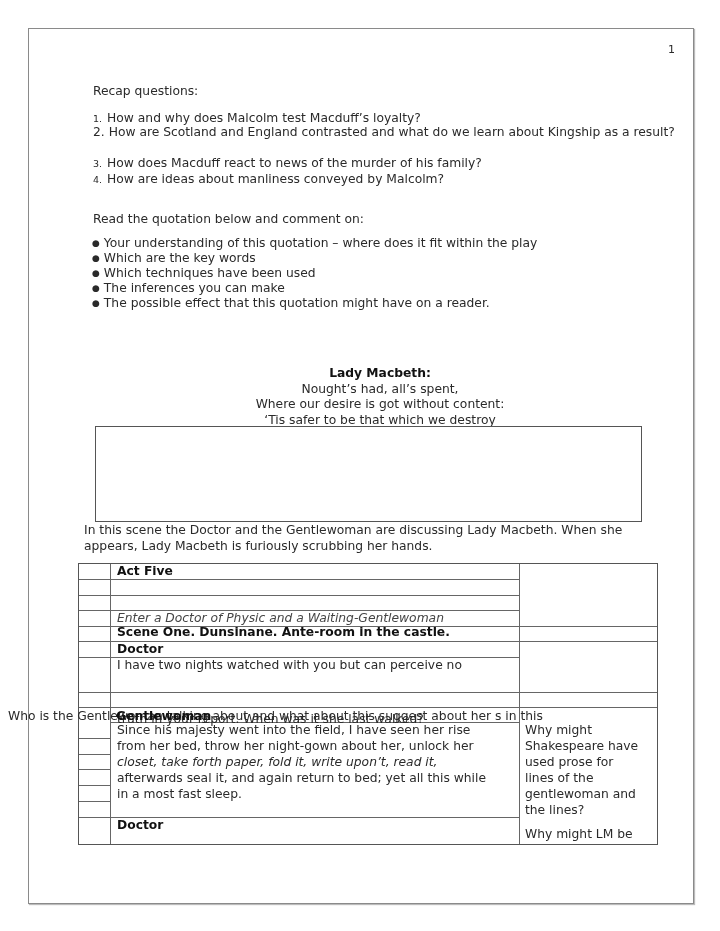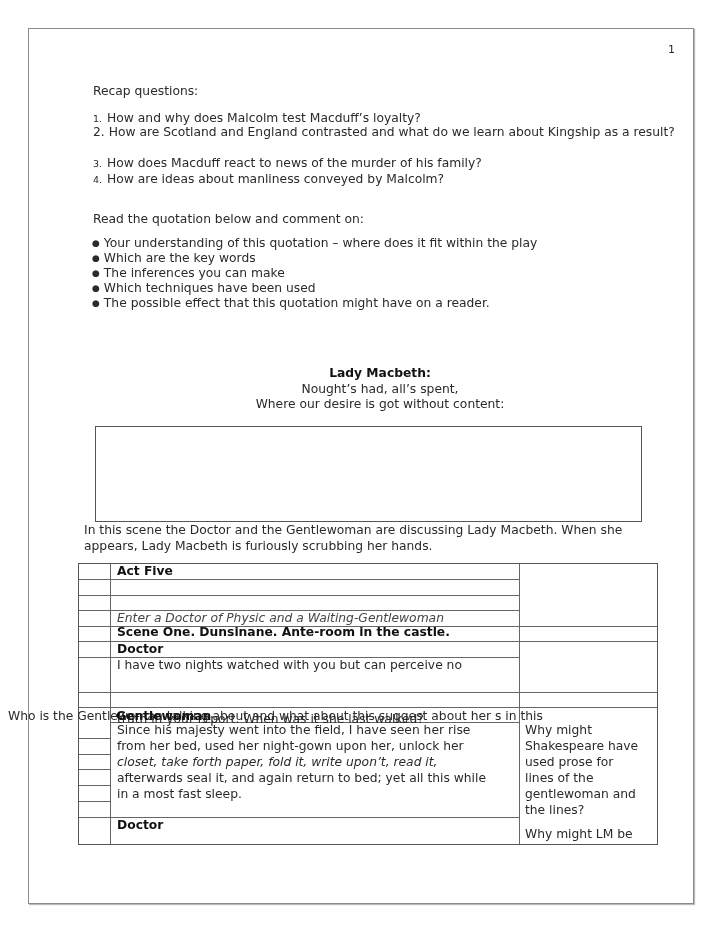--- a/index.html
+++ b/index.html
@@ -49,29 +49,30 @@
 </div>
 <div class="abs t12 q" style="top:172px">
   <span class="num">4.</span><span>How are ideas about manliness conveyed by Malcolm?</span>
 </div>
 
 <div class="abs t12 read-title">Read the quotation below and comment on:</div>
 
 <div class="abs t12 bullets">
   <div><span class="dot">●</span><span>Your understanding of this quotation – where does it fit within the play</span></div>
   <div><span class="dot">●</span><span>Which are the key words</span></div>
+  <div><span class="dot">●</span><span>Which techniques have been used</span></div>
   <div><span class="dot">●</span><span>The inferences you can make</span></div>
-  <div><span class="dot">●</span><span>Which techniques have been used</span></div>
   <div><span class="dot">●</span><span>The possible effect that this quotation might have on a reader.</span></div>
 </div>
 
 <div class="abs t12 quote">
   <div class="speaker">Lady Macbeth:</div>
   <div>Nought’s had, all’s spent,</div>
   <div>Where our desire is got without content:</div>
+  <div>‘Tis safer to be that which we destroy</div>
 </div>
 
 <div class="abs answer-box"></div>
 
 <div class="abs t12 intro">In this scene the Doctor and the Gentlewoman are discussing Lady Macbeth.  When she appears, Lady Macbeth is furiously scrubbing her hands.</div>
 
 <div class="abs script">
 
   <div class="vline" style="left:31px; top:0; height:280px;"></div>
   <div class="vline" style="left:440px; top:0; height:280px;"></div>
@@ -93,21 +94,21 @@
   <div class="hline" style="left:0; top:253px; width:441px;"></div>
 
   <div class="cell bold" style="left:38px; top:0px;">Act Five</div>
   <div class="cell bold" style="left:38px; top:16px;margin-top:45px;">Scene One. Dunsinane.  Ante-room in the castle.</div>
   <div class="cell ital" style="left:38px; top:47px;">Enter a Doctor of Physic and a Waiting-Gentlewoman</div>
   <div class="cell bold" style="left:38px; top:78px;">Doctor</div>
   <div class="cell" style="left:38px; top:94px;">I have two nights watched with you but can perceive no</div>
   <div class="cell" style="left:38px; top:110px;margin-top:38px;">truth in your report.  When was it she last walked?</div>
   <div class="cell bold" style="left:38px; top:144px; color:transparent;">Gentlewoman</div>
   <div class="cell" style="left:38px; top:159px;">Since his majesty went into the field, I have seen her rise</div>
-  <div class="cell" style="left:38px; top:175px;">from her bed, used her night-gown upon her, unlock her</div>
+  <div class="cell" style="left:38px; top:175px;">from her bed, throw her night-gown about her, unlock her</div>
   <div class="cell" style="left:38px; top:191px;font-style:italic;">closet, take forth paper, fold it, write upon’t, read it,</div>
   <div class="cell" style="left:38px; top:207px;">afterwards seal it, and again return to bed; yet all this while</div>
   <div class="cell" style="left:38px; top:223px;">in a most fast sleep.</div>
   <div class="cell bold" style="left:38px; top:254px;">Doctor</div>
 
   <div class="cell" style="left:446px; top:159px;">Why might</div>
   <div class="cell" style="left:446px; top:175px;">Shakespeare have</div>
   <div class="cell" style="left:446px; top:191px;">used prose for</div>
   <div class="cell" style="left:446px; top:207px;">lines of the</div>
   <div class="cell" style="left:446px; top:223px;">gentlewoman and</div>

